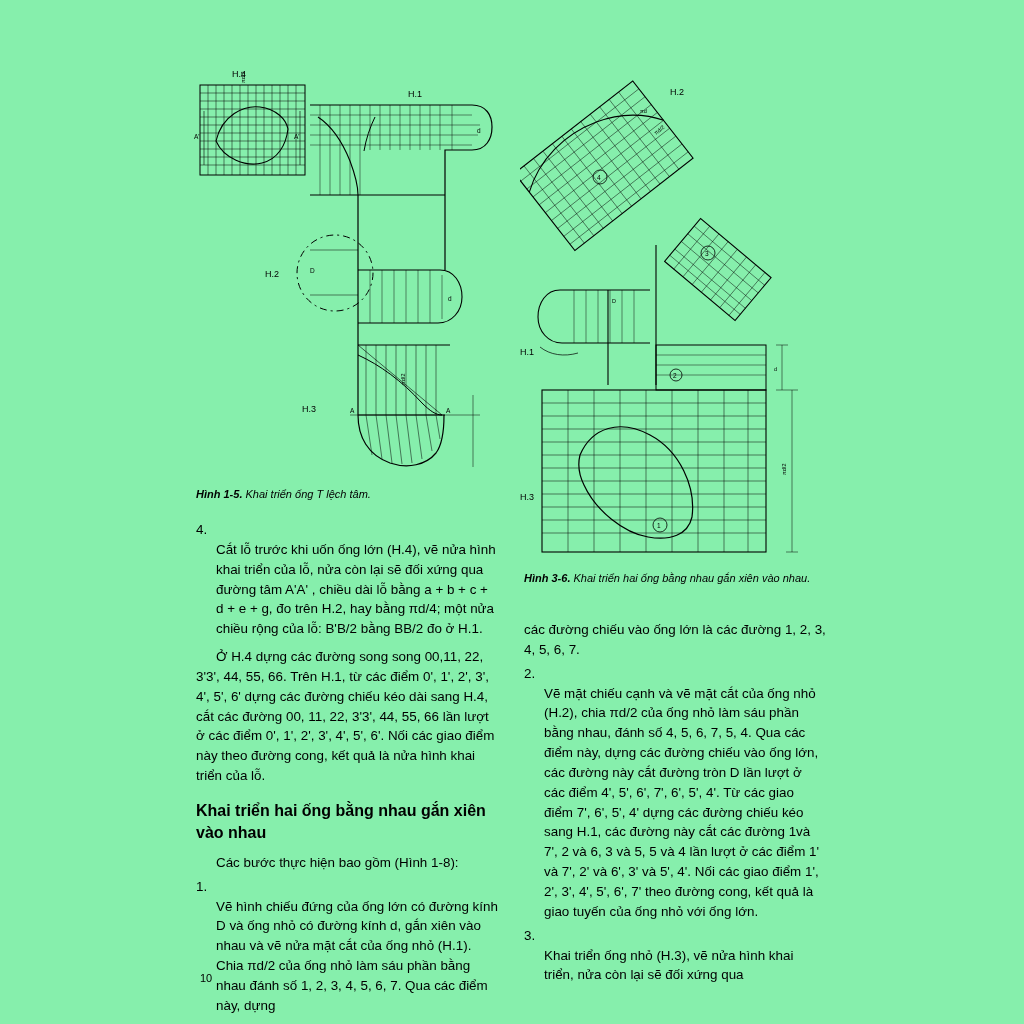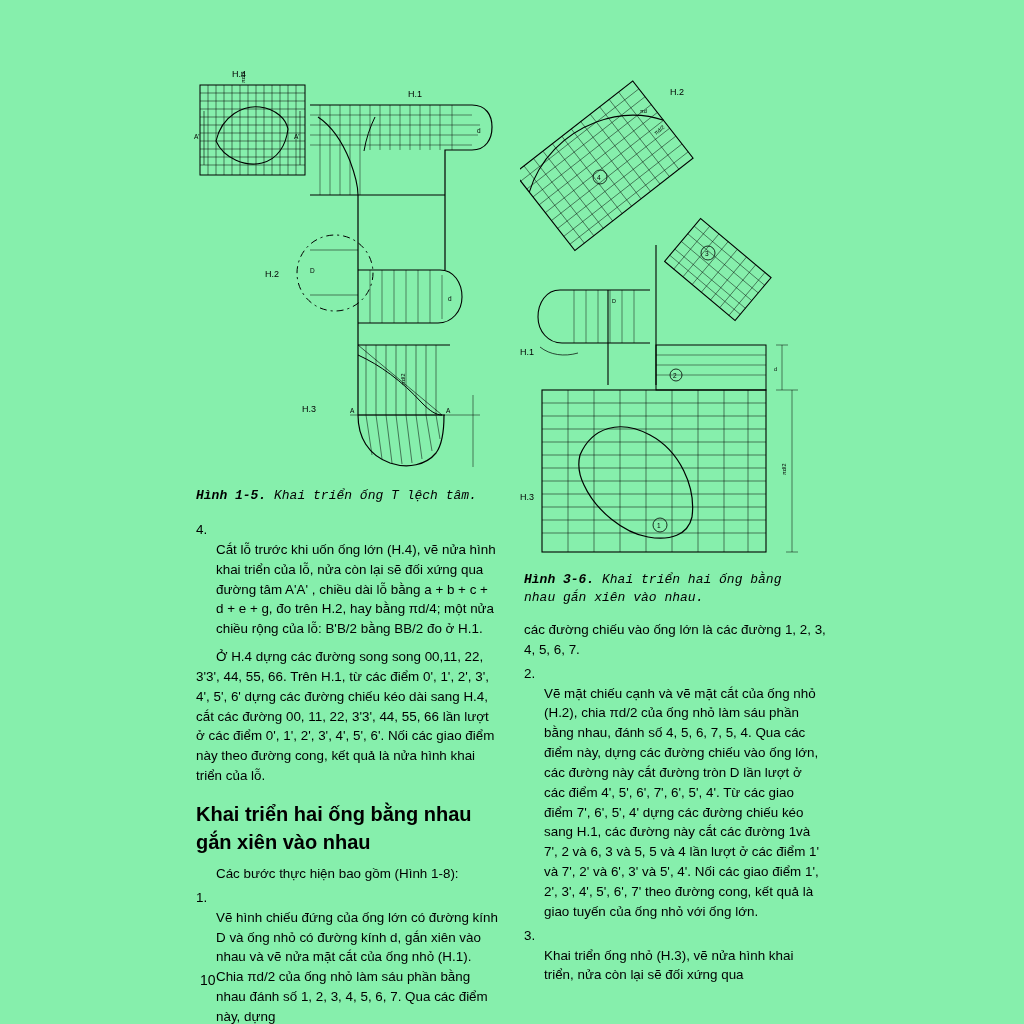--- a/index.html
+++ b/index.html
@@ -32,22 +32,22 @@
     height: 545px;
   }
 
   .fig {
     position: absolute;
   }
   .fig svg { display: block; }
 
   .fig-caption {
     position: absolute;
-    font-family: Liberation Mono, monospace;
-    font-size: 13px;
+    font-family: Liberation Sans, sans-serif;
+    font-size: 11px;
     font-style: italic;
     line-height: 1.35;
   }
   .fig-caption b {
     font-style: italic;
     font-weight: bold;
   }
 
   
   .col {
@@ -74,31 +74,31 @@
     width: 20px;
     flex: 0 0 20px;
     text-align: left;
   }
   .numlist .txt {
     flex: 1 1 auto;
     margin-top: 20px;
   }
   .subhead {
     font-weight: bold;
-    font-size: 20px;
+    font-size: 16px;
     line-height: 1.4;
     margin: 14px 0 8px 0;
   }
   .gap-top { margin-top: 8px; }
 
   .page-number {
     position: absolute;
     left: 200px;
     top: 972px;
-    font-size: 14px;
+    font-size: 11px;
     font-family: "Liberation Sans", sans-serif;
   }
 
   
   .lbl {
     font-family: "Liberation Sans", sans-serif;
     font-size: 9px;
     fill: #000;
   }
   .lbl-sm { font-size: 6.5px; fill: #000; }

